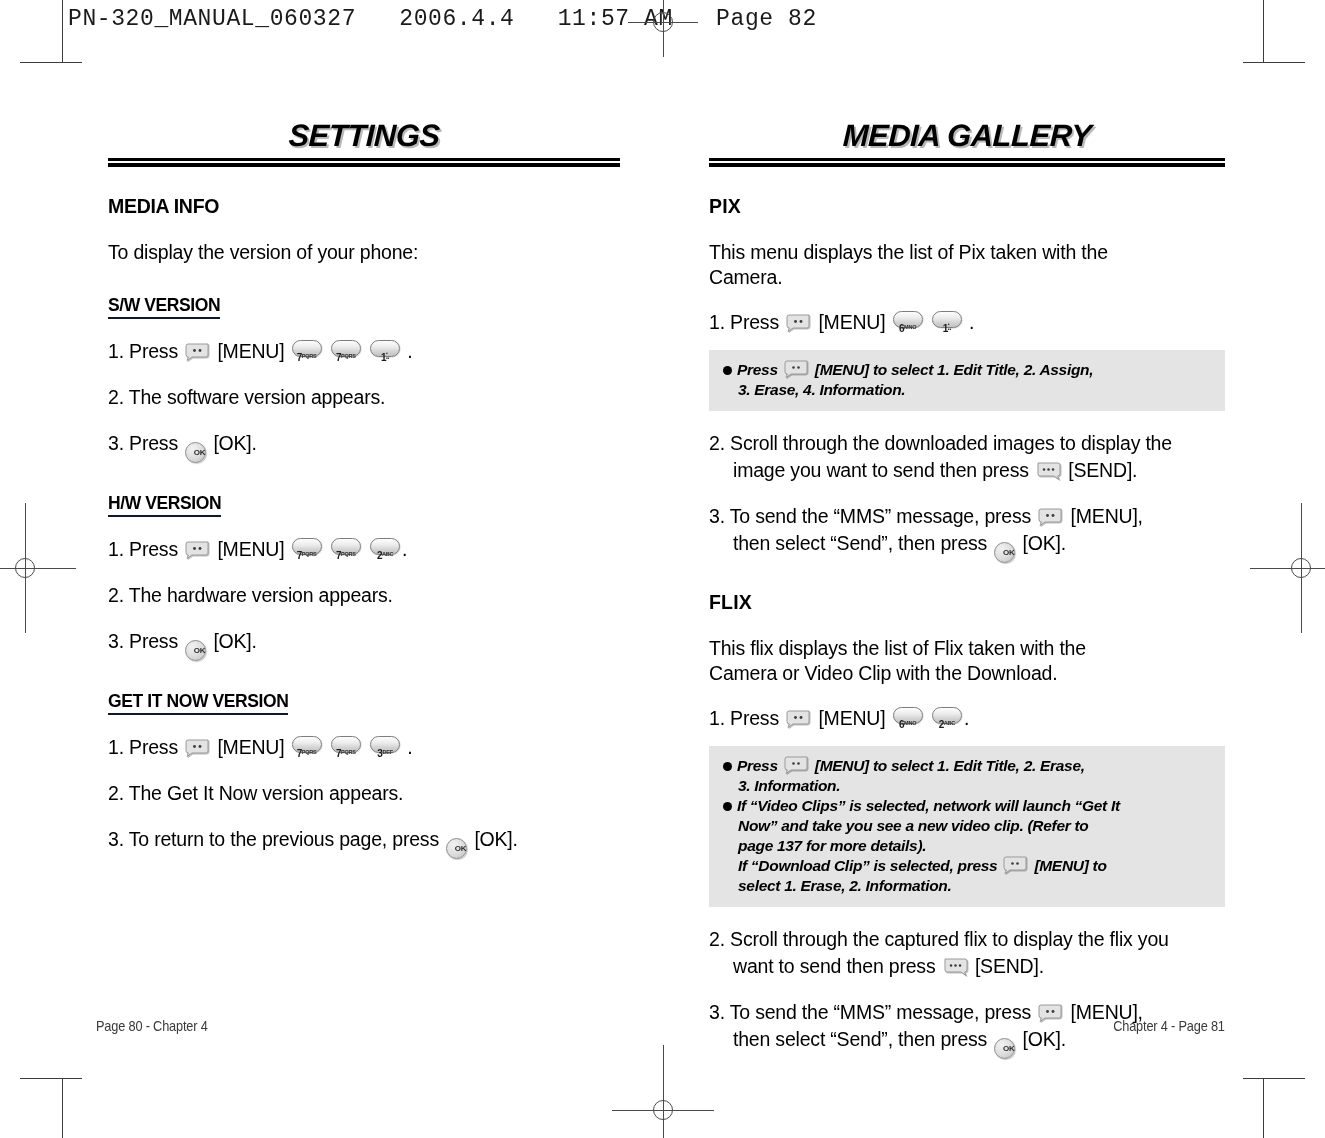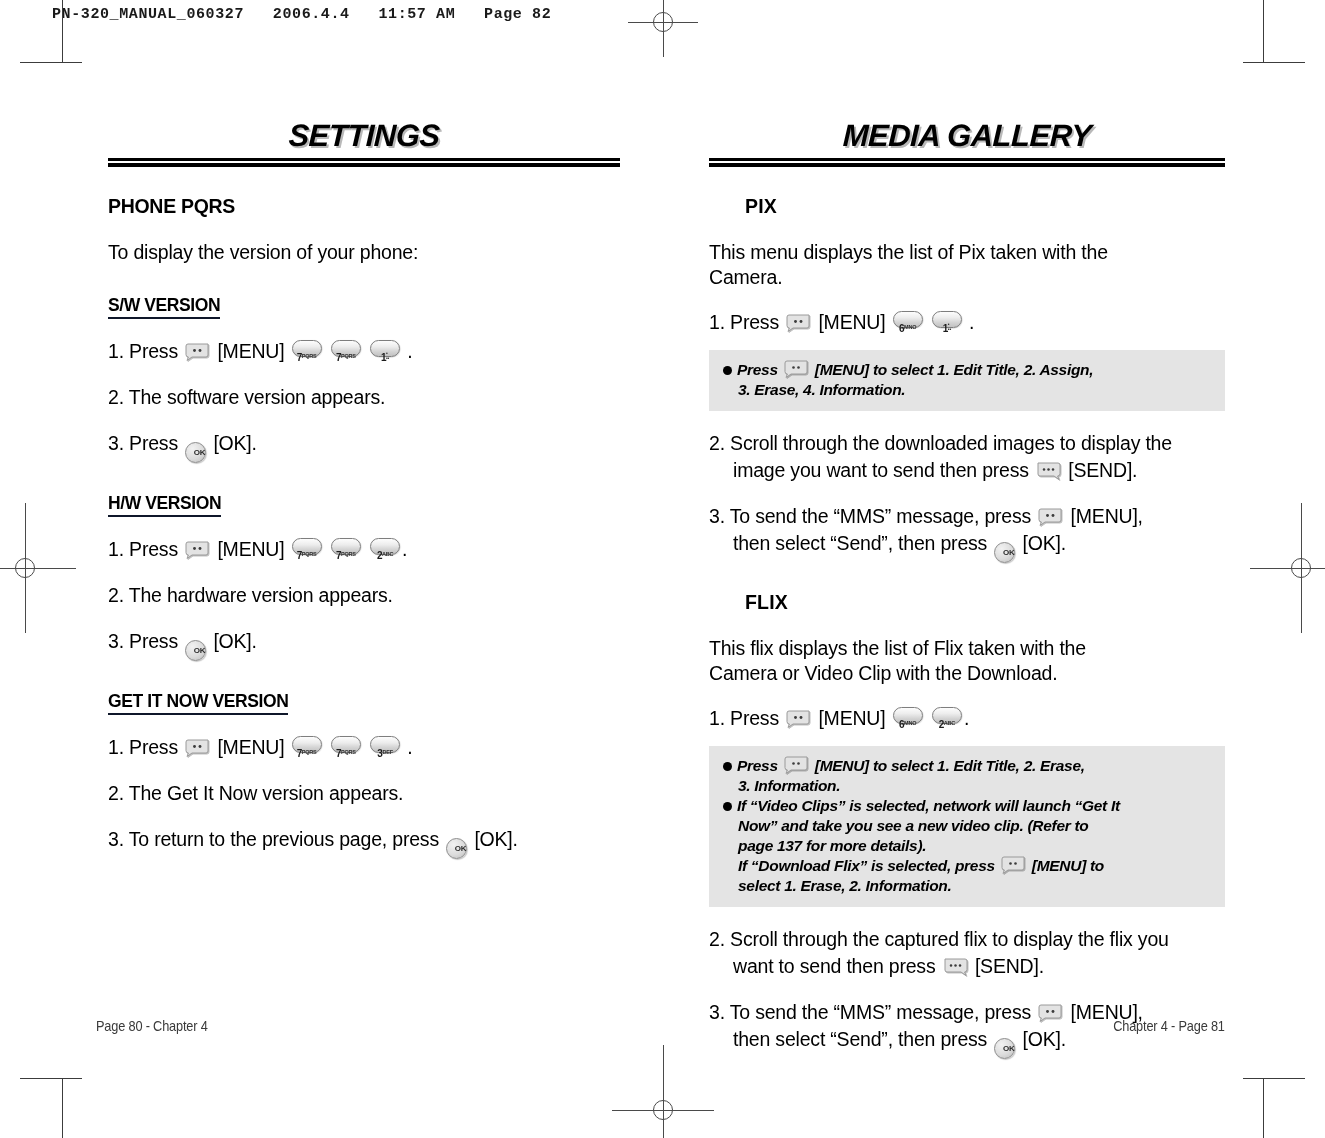--- a/index.html
+++ b/index.html
@@ -13,27 +13,26 @@
     position: relative;
     overflow: hidden;
     font-family: "Liberation Sans", sans-serif;
     color: #000;
   }
 
   
   .scan-header {
     position: absolute;
     top: 6px;
-    left: 52px;
+    left: 68px;
     font-family: "Liberation Mono", monospace;
-    font-size: 15px;
+    font-size: 23px;
     letter-spacing: 0.6px;
     color: #1a1a1a;
     white-space: pre;
-    font-weight: bold;
   }
   .crop-v {
     position: absolute;
     width: 1px;
     background: #3c3c3c;
   }
   .crop-h {
     position: absolute;
     height: 1px;
     background: #3c3c3c;
@@ -93,21 +92,21 @@
     background: #fff;
     margin-top: 2px;
   }
 
   .sect-head {
     font-size: 19.5px;
     font-weight: bold;
     letter-spacing: -0.3px;
     margin: 28px 0 0 0;
   }
-  .sect-head.tight { letter-spacing: 0.2px; margin-left: 36px; }
+  .sect-head.tight { letter-spacing: 0.2px; }
 
   .body-p {
     font-size: 19.5px;
     line-height: 25px;
     margin: 22px 0 0 0;
     letter-spacing: -0.2px;
   }
   .sub-head {
     font-size: 17.5px;
     font-weight: bold;
@@ -271,21 +270,21 @@
   <div class="hl"></div>
     <div class="vl"></div>
     <div class="circ"></div>
 </div>
 
 <div class="col col-left">
 
   <h1 class="chapter-title">SETTINGS</h1>
   <div class="title-rule"></div>
 
-  <h2 class="sect-head">PHONE PQRS</h2>
+  <h2 class="sect-head">MEDIA INFO</h2>
 
   <p class="body-p">To display the version of your phone:</p>
 
   <div>
     <div class="sub-head">S/W VERSION</div>
 
     <p class="step">
       <span>1. Press</span>
       <span class="key key-soft">
         <svg viewBox="0 0 25 18">
@@ -474,21 +473,21 @@
           </svg>
       </span>
       <span>[MENU] to select 1. Edit Title, 2. Erase,</span>
       <span class="ind">3. Information.</span>
     </div>
     <div class="li">
       <span class="bullet"></span><span>If “Video Clips” is selected, network will launch “Get It</span>
       <span class="ind">Now” and take you see a new video clip. (Refer to</span>
       <span class="ind">page 137 for more details).</span>
       <span class="ind">
-        <span>If “Download Flix” is selected, press</span>
+        <span>If “Download Clip” is selected, press</span>
         <span class="key key-soft">
           <svg viewBox="0 0 25 18">
               <path d="M1 3 Q1 1 3 1 L23 1 L23 12 Q23 14 21 14 L7 14 L2 17.5 L3.4 14 Q1 14 1 11.6 Z" fill="#e3e3e3" stroke="#9a9a9a" stroke-width="1"></path>
               <circle cx="9.5" cy="7.5" r="1.3" fill="#3c3c3c"></circle>
               <circle cx="14.5" cy="7.5" r="1.3" fill="#3c3c3c"></circle>
             </svg>
         </span>
         <span>[MENU] to</span>
       </span>
       <span class="ind">select 1. Erase, 2. Information.</span>

